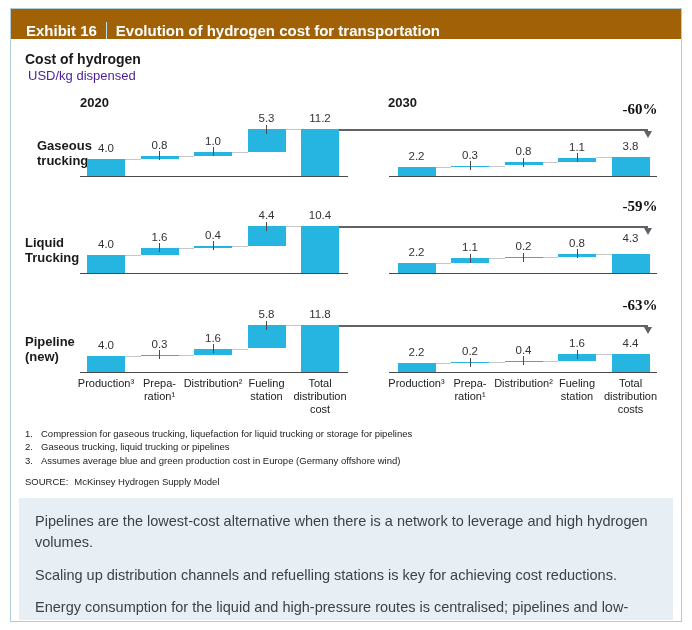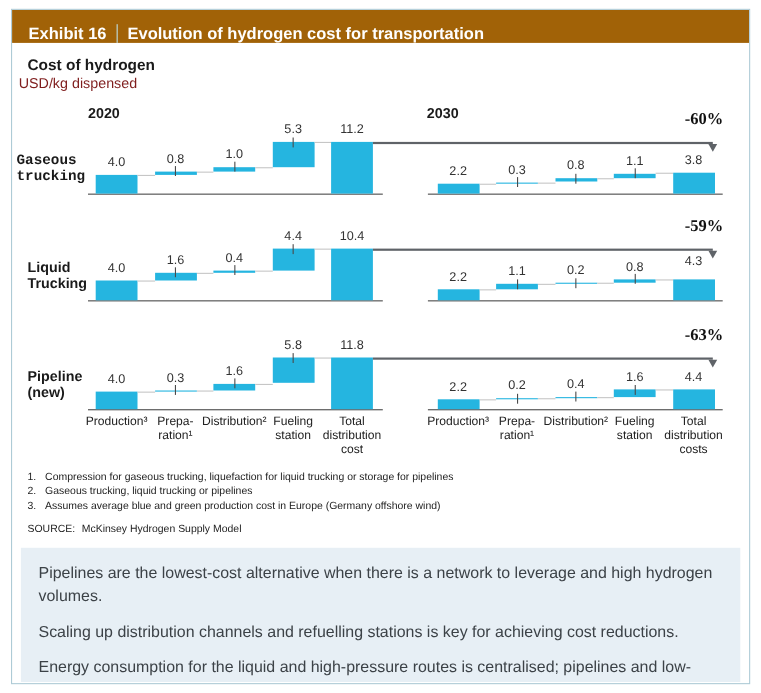--- a/index.html
+++ b/index.html
@@ -9,21 +9,21 @@
     position: absolute; left: 10px; top: 8px; width: 672px; height: 614px;
     border: 1px solid #aecbd6; background: #ffffff; overflow: hidden;
   }
   .header-band {
     height: 30px; background: #a16207; color: #ffffff;
     display: flex; align-items: flex-end; padding-left: 15px;
     font-size: 15px; font-weight: bold;
   }
   .header-divider { width: 1px; height: 17px; background: #bfe0e6; margin: 0 9px; }
   .chart-title { margin: 12px 0 0 14px; font-size: 14px; font-weight: bold; line-height: 17px; }
-  .chart-subtitle { margin: 0 0 0 6px; font-size: 13px; line-height: 16px; color: #7f1d1d; }
+  .chart-subtitle { margin: 0 0 0 17px; font-size: 13px; line-height: 16px; color: #4c1d95; }
   #chart-region { position: relative; width: 672px; height: 332px; margin-top: 5px; }
   #chart-region div { position: absolute; }
   .year-label { font-size: 13px; font-weight: bold; }
   .row-label { font-size: 13px; font-weight: bold; line-height: 15px; white-space: pre-line; width: 72px; }
   .baseline { height: 1px; background: #4a4a4a; }
   .wbar { background: #25b5e0; }
   .btick { width: 1px; background: #4a4a4a; }
   .vlabel { font-size: 11.5px; color: #333; text-align: center; width: 44px; }
   .conn { height: 1px; background: #c6c6c6; }
   .cat-label { font-size: 11px; line-height: 13px; text-align: center; width: 66px; white-space: pre-line; color: #222; }
@@ -52,21 +52,21 @@
     <span class="header-divider"></span>
     <span>Evolution of hydrogen cost for transportation</span>
   </div>
 
   <div class="chart-title">Cost of hydrogen</div>
   <div class="chart-subtitle">USD/kg dispensed</div>
 
   <div id="chart-region">
       <div class="year-label" style="left: 69px; top: 6px;">2020</div>
       <div class="year-label" style="left: 377px; top: 6px; text-align: center;">2030</div>
-      <div class="row-label" style="left: 4px; top: 49px; font-family: Liberation Mono, monospace;">Gaseous
+      <div class="row-label" style="left: 26px; top: 49px;">Gaseous
 trucking</div>
       <div class="baseline" style="left: 69px; top: 87px; width: 268px;"></div>
       <div class="wbar" style="left: 76px; top: 70.2143px; width: 38px; height: 16.7857px; background: rgb(37, 181, 224);"></div>
       <div class="vlabel" style="left: 73px; top: 53.2143px;">4.0</div>
       <div class="conn" style="left: 114px; top: 70.2143px; width: 15.5px;"></div>
       <div class="wbar" style="left: 129.5px; top: 66.8571px; width: 38px; height: 3.35714px; background: rgb(37, 181, 224);"></div>
       <div class="btick" style="left: 148px; top: 62.3571px; height: 9px;"></div>
       <div class="vlabel" style="left: 126.5px; top: 49.8571px;">0.8</div>
       <div class="conn" style="left: 167.5px; top: 66.8571px; width: 15.5px;"></div>
       <div class="wbar" style="left: 183px; top: 62.6607px; width: 38px; height: 4.19643px; background: rgb(37, 181, 224);"></div>

